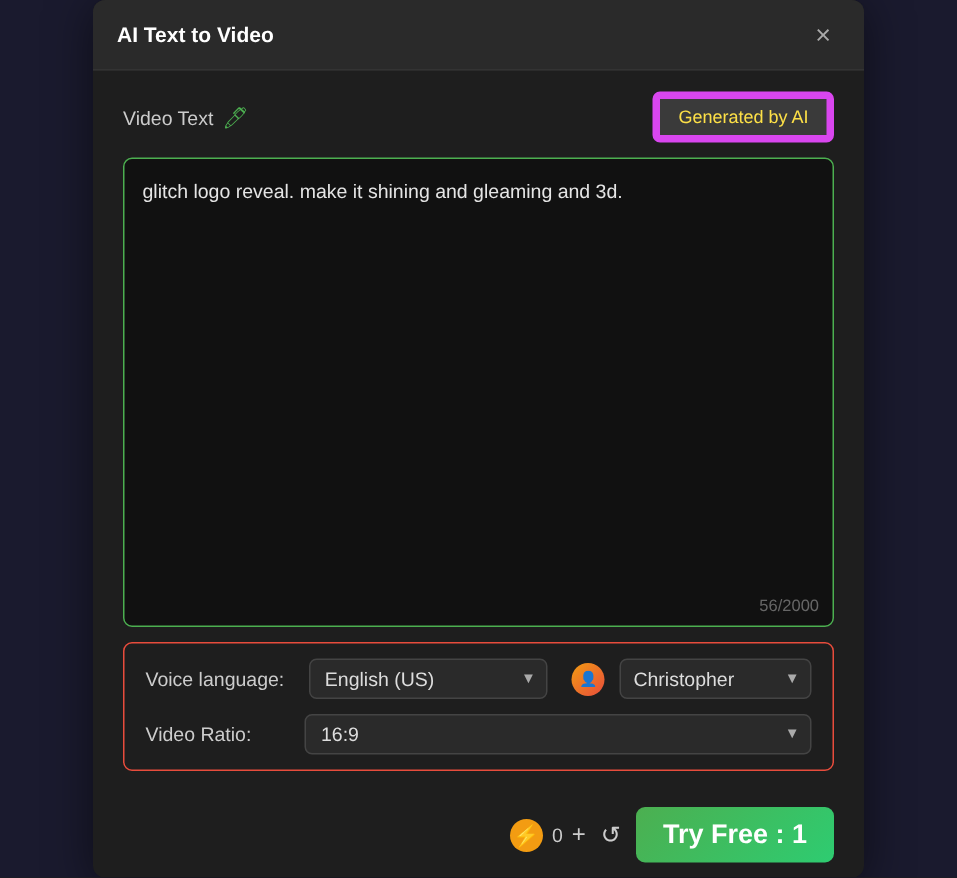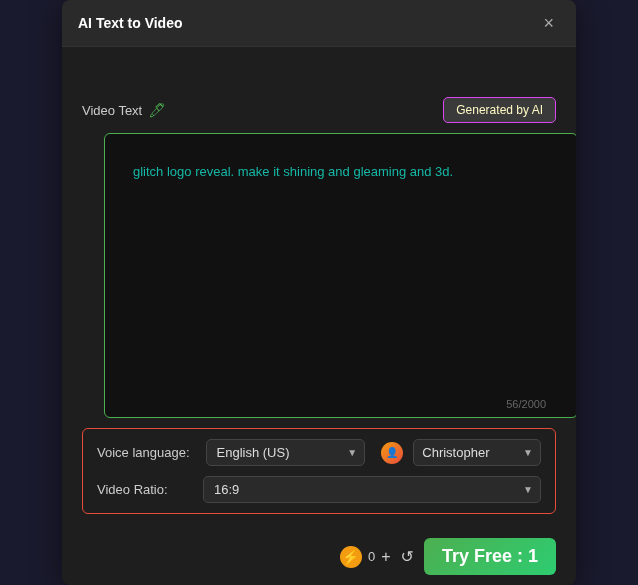--- a/index.html
+++ b/index.html
@@ -48,60 +48,58 @@
       flex: 1;
       padding: 14px 20px;
       display: flex;
       flex-direction: column;
       gap: 10px;
     }
     .video-text-header {
       display: flex;
       align-items: center;
       justify-content: space-between;
-      margin-top: 36px;
     }
     .video-text-label {
       color: #ccc;
       font-size: 13px;
       display: flex;
       align-items: center;
       gap: 6px;
     }
     .edit-icon {
       color: #4caf50;
       font-size: 14px;
     }
     .generated-btn {
       background: #3a3a3a;
-      border: 1px solid #d946ef;
-      color: #fef9c3;
+      border: 5px solid #d946ef;
+      color: #fde047;
       padding: 5px 12px;
       border-radius: 5px;
       font-size: 12px;
       cursor: pointer;
     }
     .textarea-wrapper {
       flex: 1;
       position: relative;
     }
     .video-textarea {
       width: 100%;
       height: 100%;
       background: #111;
       border: 1.5px solid #4caf50;
       border-radius: 6px;
-      color: #14b8a6;
-      font-size: 13px;
-      padding: 28px;
+      color: #e5e5e5;
+      font-size: 13px;
+      padding: 12px;
       resize: none;
       outline: none;
       font-family: 'Segoe UI', Arial, sans-serif;
       line-height: 1.5;
-      margin-left: 22px;
     }
     .char-count {
       position: absolute;
       bottom: 8px;
       right: 10px;
       color: #666;
       font-size: 11px;
     }
     .options-section {
       border: 1.5px solid #e74c3c;

